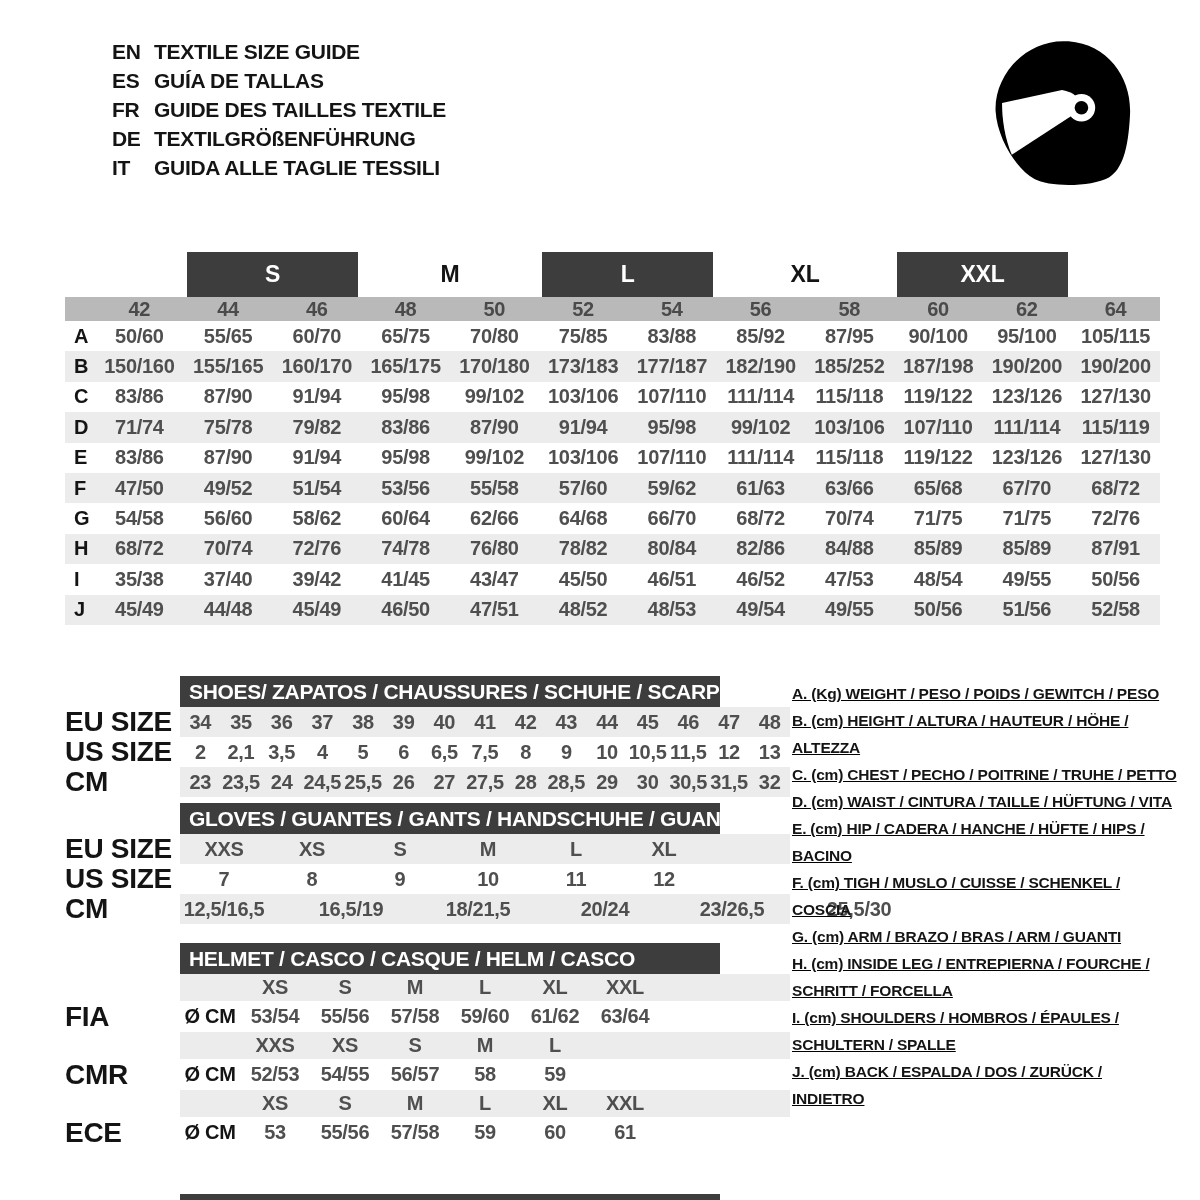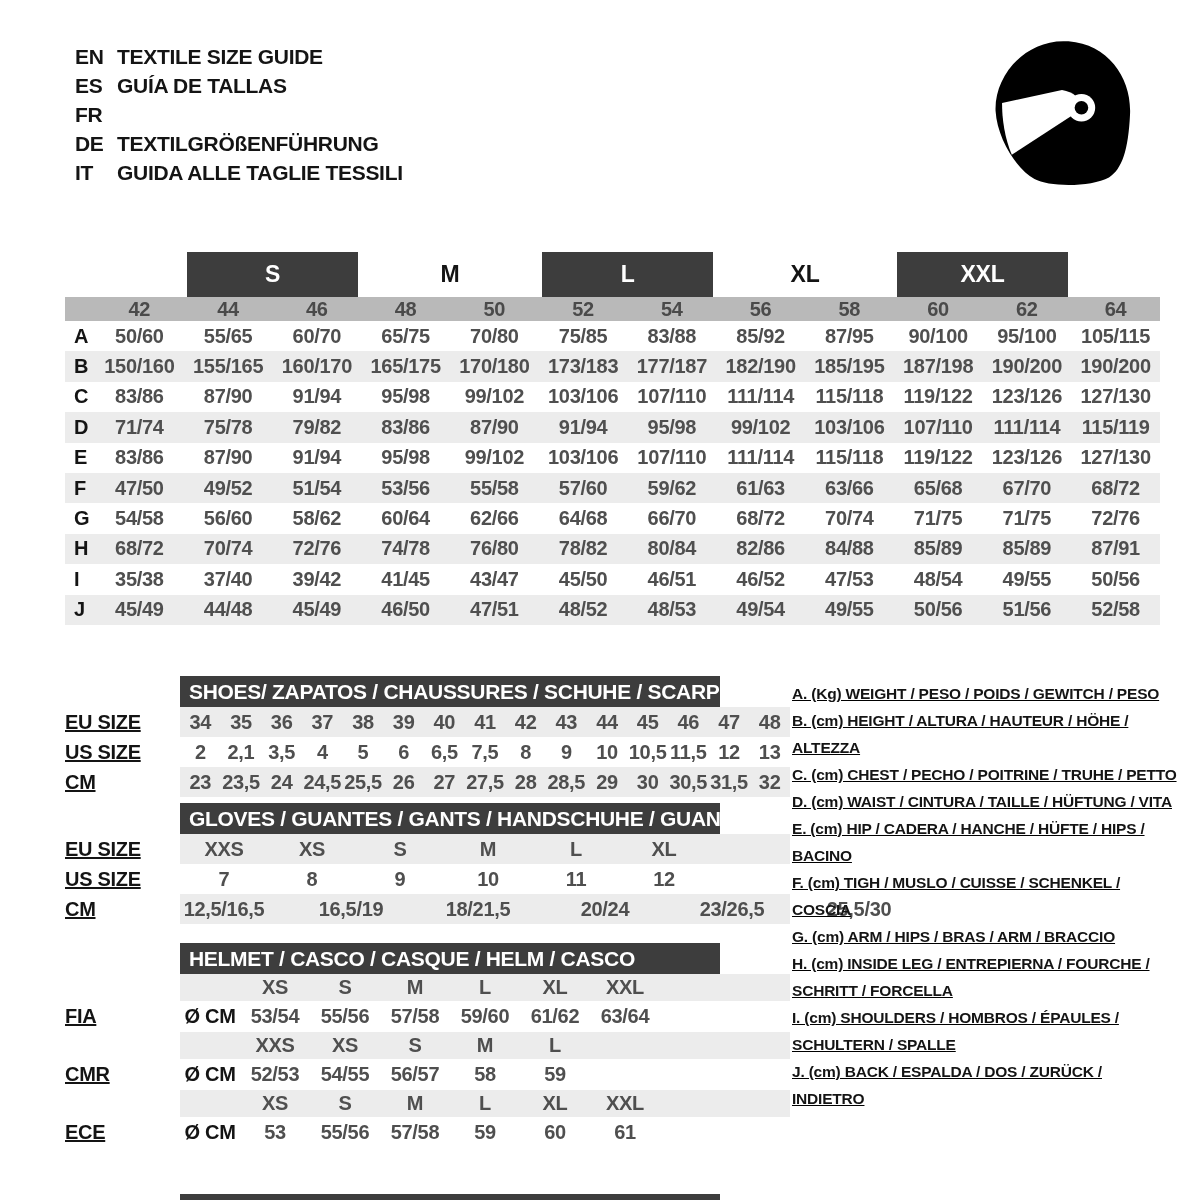--- a/index.html
+++ b/index.html
@@ -10,21 +10,21 @@
     --black:#141414;
   }
   *{margin:0;padding:0;box-sizing:border-box;}
   html,body{background:#fff;}
   .page{
     position:relative;width:1200px;height:1200px;background:#ffffff;overflow:hidden;
     font-family:"Liberation Sans",sans-serif;font-weight:700;letter-spacing:-0.3px;
   }
   
   .lang-block{position:absolute;left:75px;top:40px;}
-  .lang-row{display:flex;height:29px;align-items:flex-end;}
+  .lang-row{display:flex;height:29px;align-items:flex-start;margin-left:37px;}
   .lang-code{width:42px;font-size:21px;color:var(--black);}
   .lang-title{font-size:21px;color:var(--black);white-space:nowrap;}
   
   .helmet-icon{position:absolute;left:978px;top:30px;width:168px;height:162px;}
   
   .size-table{position:absolute;left:65px;top:252px;width:1095px;}
   .band-row,.num-row,.size-row{display:grid;grid-template-columns:30px repeat(12,1fr);}
   .band-row{height:45px;}
   .band{display:flex;align-items:center;justify-content:center;font-size:23px;color:var(--black);}
   .band.boxed{background:var(--dark);color:#ffffff;margin:0 3px;}
@@ -40,21 +40,21 @@
   .size-row.shaded{background:var(--stripe);}
   .size-row .row-label{display:flex;align-items:center;padding-left:9px;font-size:20px;color:var(--black);}
   .size-row .cell{display:flex;align-items:center;justify-content:center;font-size:20px;color:var(--txt);white-space:nowrap;}
   
   .sub{position:absolute;left:65px;width:725px;}
   .sub .bar{
     margin-left:115px;width:540px;height:31px;background:var(--dark);color:#fff;
     font-size:21px;display:flex;align-items:center;padding-left:9px;white-space:nowrap;
   }
   .srow{display:flex;height:30px;align-items:stretch;}
-  .side-label{width:115px;display:flex;align-items:center;font-size:20px;color:var(--black);white-space:nowrap;text-decoration:underline;}
+  .side-label{width:115px;display:flex;align-items:center;font-size:28px;color:var(--black);white-space:nowrap;}
   .cells{width:610px;display:grid;align-items:center;}
   .srow.shaded .cells{background:var(--stripe);}
   .cells .cell{display:flex;align-items:center;justify-content:center;font-size:20px;color:var(--txt);white-space:nowrap;}
   .cells .cell.unit{color:var(--black);}
   .shoes{top:676px;}
   .gloves{top:803px;}
   .helmet{top:943px;}
   .helmet-grid{grid-template-columns:60px repeat(6,70px) 1fr;}
   .hrow-sizes{height:27px;}
   .hrow-vals{height:31px;}
@@ -73,20 +73,21 @@
     <div class="lang-row">
       <span class="lang-code">EN</span>
       <span class="lang-title">TEXTILE SIZE GUIDE</span>
     </div>
     <div class="lang-row">
       <span class="lang-code">ES</span>
       <span class="lang-title">GUÍA DE TALLAS</span>
     </div>
     <div class="lang-row">
       <span class="lang-code">FR</span>
+      <span class="lang-title">GUIDE DES TAILLES TEXTILE</span>
     </div>
     <div class="lang-row">
       <span class="lang-code">DE</span>
       <span class="lang-title">TEXTILGRÖßENFÜHRUNG</span>
     </div>
     <div class="lang-row">
       <span class="lang-code">IT</span>
       <span class="lang-title">GUIDA ALLE TAGLIE TESSILI</span>
     </div>
   </div>
@@ -139,21 +140,21 @@
         <div class="size-row shaded">
           <span class="row-label">B</span>
           <span class="cell">150/160</span>
           <span class="cell">155/165</span>
           <span class="cell">160/170</span>
           <span class="cell">165/175</span>
           <span class="cell">170/180</span>
           <span class="cell">173/183</span>
           <span class="cell">177/187</span>
           <span class="cell">182/190</span>
-          <span class="cell">185/195</span>
+          <span class="cell">185/252</span>
           <span class="cell">187/198</span>
           <span class="cell">190/200</span>
           <span class="cell">190/200</span>
         </div>
         <div class="size-row">
           <span class="row-label">C</span>
           <span class="cell">83/86</span>
           <span class="cell">87/90</span>
           <span class="cell">91/94</span>
           <span class="cell">95/98</span>
@@ -457,21 +458,21 @@
       </div>
   </div>
 
   <div class="legend">
     <div class="legend-line">A. (Kg) WEIGHT / PESO / POIDS / GEWITCH / PESO</div>
     <div class="legend-line">B. (cm) HEIGHT / ALTURA / HAUTEUR / HÖHE / ALTEZZA</div>
     <div class="legend-line">C. (cm) CHEST / PECHO / POITRINE / TRUHE / PETTO</div>
     <div class="legend-line">D. (cm) WAIST / CINTURA / TAILLE / HÜFTUNG / VITA</div>
     <div class="legend-line">E. (cm) HIP / CADERA / HANCHE / HÜFTE / HIPS / BACINO</div>
     <div class="legend-line">F. (cm) TIGH / MUSLO / CUISSE / SCHENKEL / COSCIA</div>
-    <div class="legend-line">G. (cm) ARM / HIPS / BRAS / ARM / BRACCIO</div>
+    <div class="legend-line">G. (cm) ARM / BRAZO / BRAS / ARM / GUANTI</div>
     <div class="legend-line">H. (cm) INSIDE LEG / ENTREPIERNA / FOURCHE /
 SCHRITT / FORCELLA</div>
     <div class="legend-line">I. (cm) SHOULDERS / HOMBROS / ÉPAULES /
 SCHULTERN / SPALLE</div>
     <div class="legend-line">J. (cm) BACK / ESPALDA / DOS / ZURÜCK / INDIETRO</div>
   </div>
 
   <div class="cutoff-bar"></div>
 
 </div>

